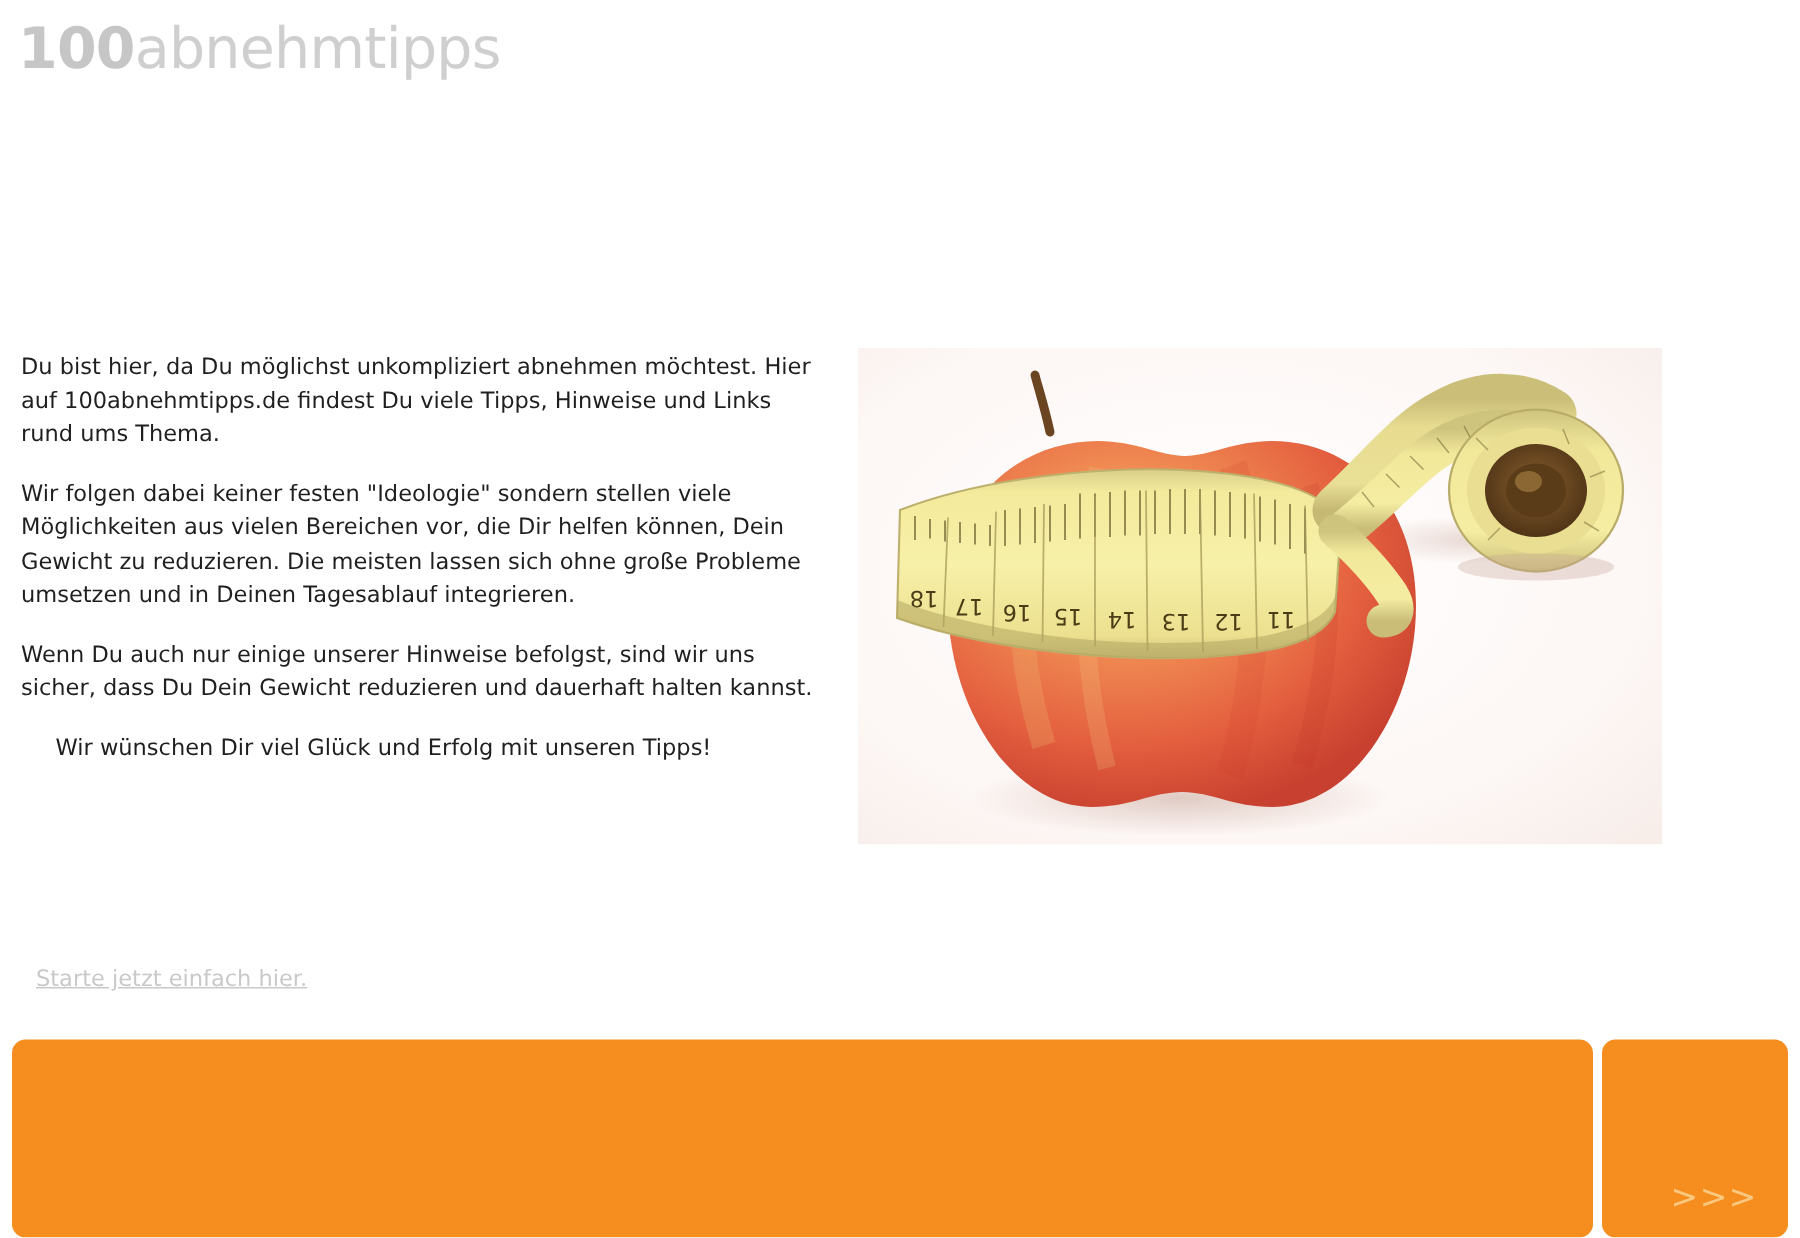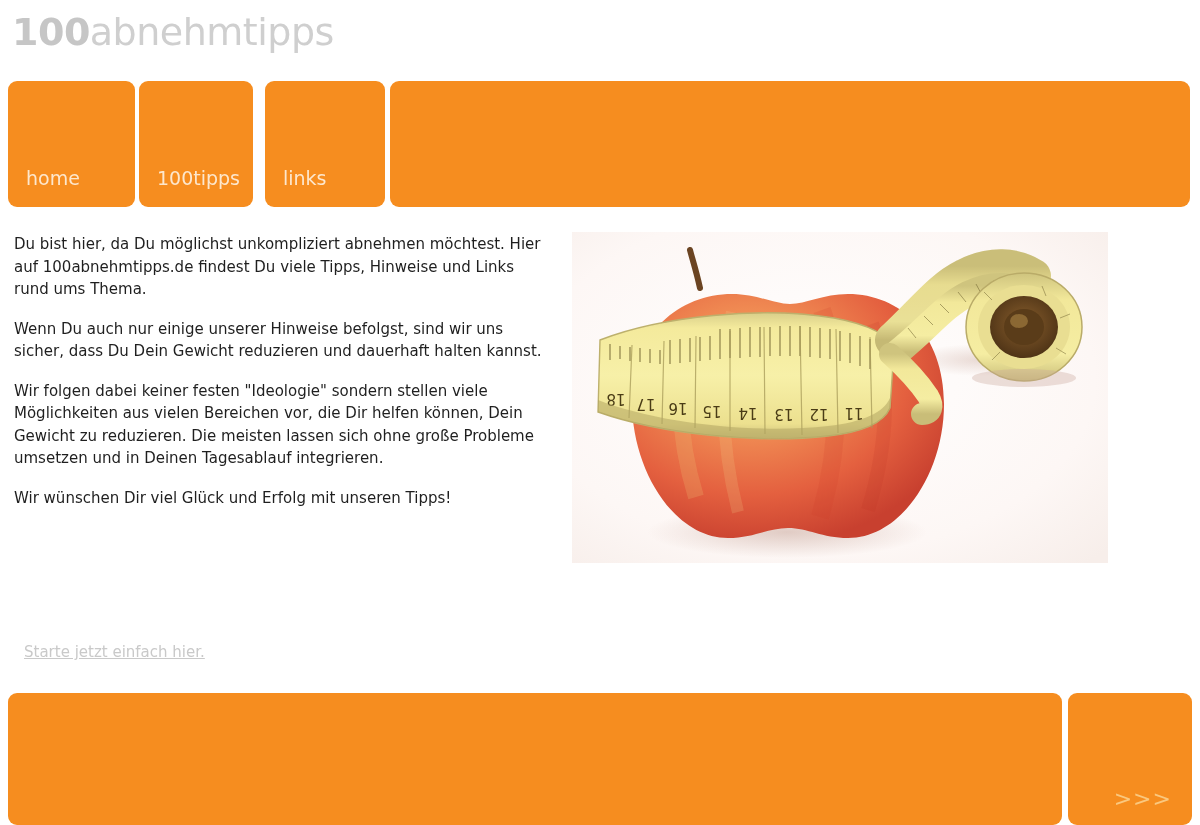--- a/index.html
+++ b/index.html
@@ -94,20 +94,21 @@
     width: 530px;
     color: #1f1f1f;
     font-size: 15px;
     line-height: 22.5px;
   }
   .text-col p {
     margin: 0 0 17px 0;
   }
   .text-col p:last-of-type {
     margin-bottom: 0;
+    margin-left: 23px;
   }
   .start-link {
     position: absolute;
     left: 24px;
     top: 416px;
     font-size: 15px;
     line-height: 22px;
     color: #c9c9c9;
     text-decoration: underline;
     cursor: pointer;
@@ -158,39 +159,27 @@
 </style>
 </head>
 <body>
 
 <div class="page">
 
   <div class="logo">
     <span class="logo-strong">100</span><span class="logo-rest">abnehmtipps</span>
   </div>
 
-  <div class="topnav">
-    <div class="nav-tab nav-tab-0">
-      <span class="nav-label">home</span>
-    </div>
-    <div class="nav-tab nav-tab-1">
-      <span class="nav-label">100tipps</span>
-    </div>
-    <div class="nav-tab nav-tab-2">
-      <span class="nav-label">links</span>
-    </div>
-    <div class="nav-filler"></div>
-  </div>
 
   <div class="content">
 
     <div class="text-col">
       <p>Du bist hier, da Du möglichst unkompliziert abnehmen möchtest. Hier auf 100abnehmtipps.de findest Du viele Tipps, Hinweise und Links rund ums Thema.</p>
+      <p>Wir folgen dabei keiner festen "Ideologie" sondern stellen viele Möglichkeiten aus vielen Bereichen vor, die Dir helfen können, Dein Gewicht zu reduzieren. Die meisten lassen sich ohne große Probleme umsetzen und in Deinen Tagesablauf integrieren.</p>
       <p>Wenn Du auch nur einige unserer Hinweise befolgst, sind wir uns sicher, dass Du Dein Gewicht reduzieren und dauerhaft halten kannst.</p>
-      <p>Wir folgen dabei keiner festen "Ideologie" sondern stellen viele Möglichkeiten aus vielen Bereichen vor, die Dir helfen können, Dein Gewicht zu reduzieren. Die meisten lassen sich ohne große Probleme umsetzen und in Deinen Tagesablauf integrieren.</p>
       <p>Wir wünschen Dir viel Glück und Erfolg mit unseren Tipps!</p>
     </div>
 
     <a class="start-link" href="#">Starte jetzt einfach hier.</a>
 
     <div class="hero">
       <svg width="536" height="331" viewBox="0 0 536 331">
         <defs>
           <radialGradient id="bgGrad" cx="45%" cy="45%" r="75%">
             <stop offset="0%" stop-color="#ffffff"></stop>

